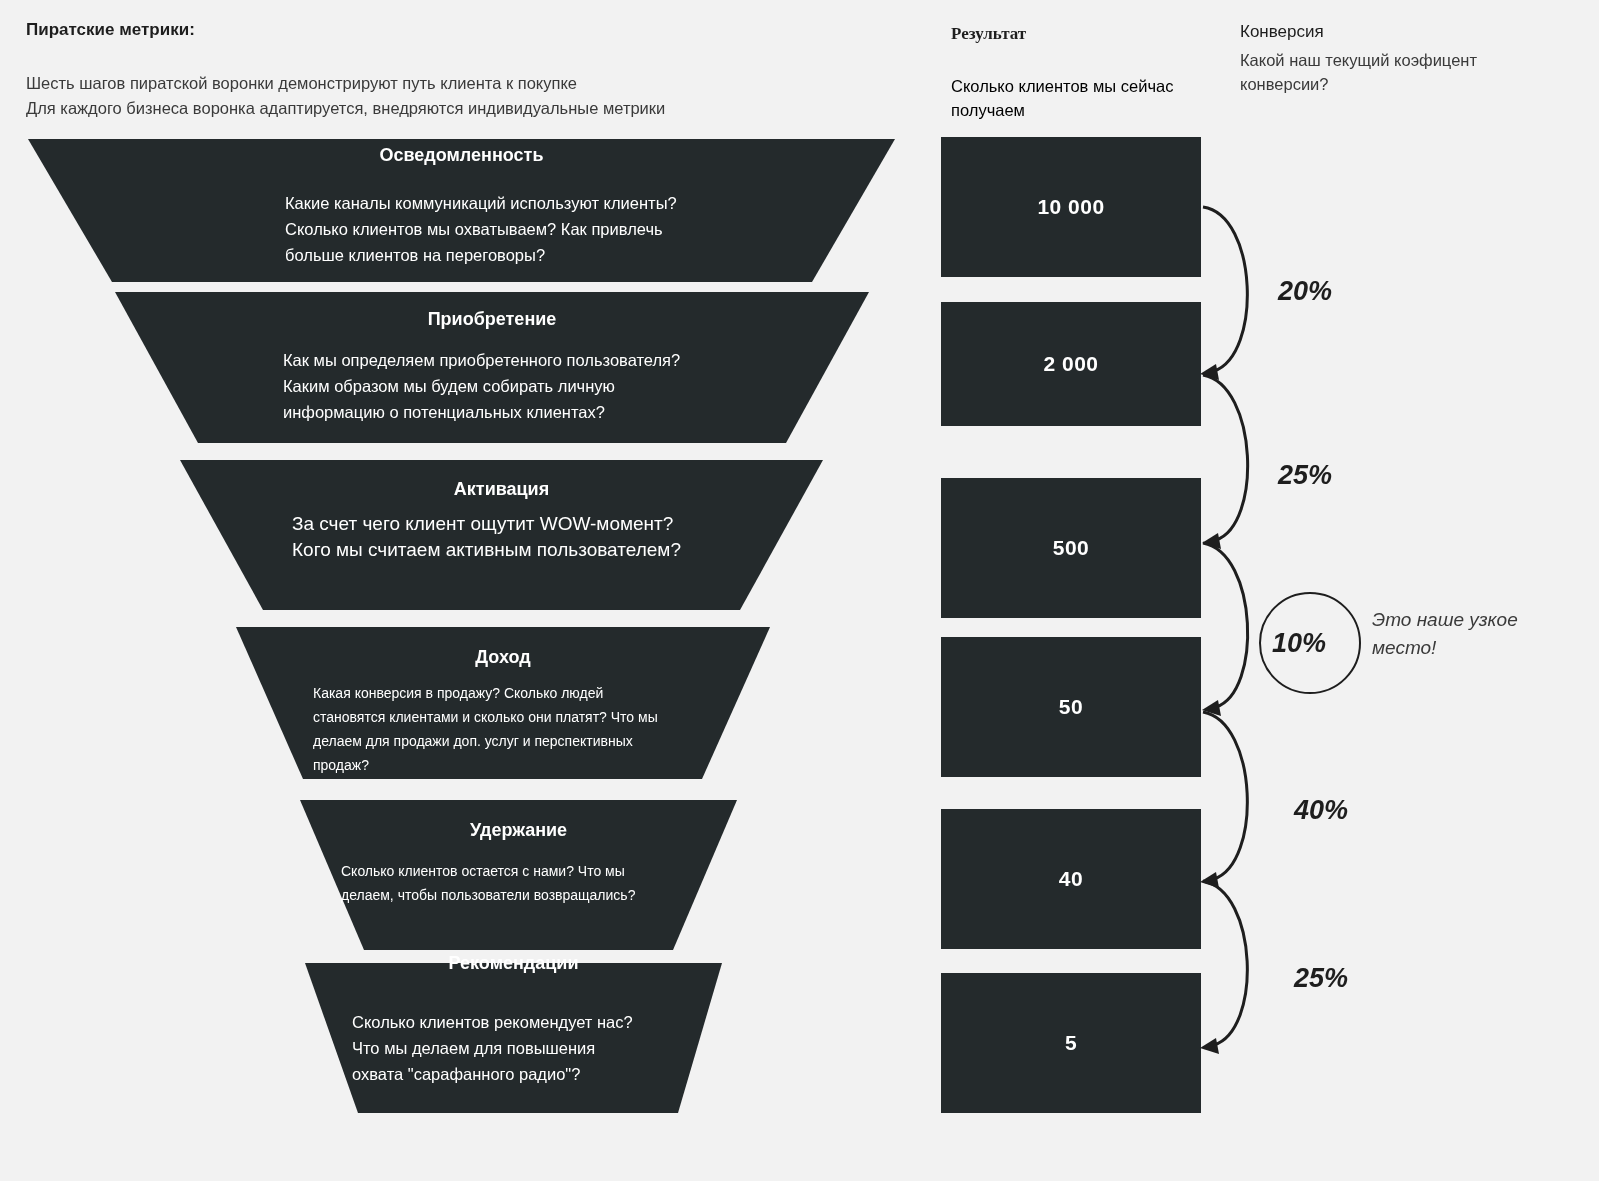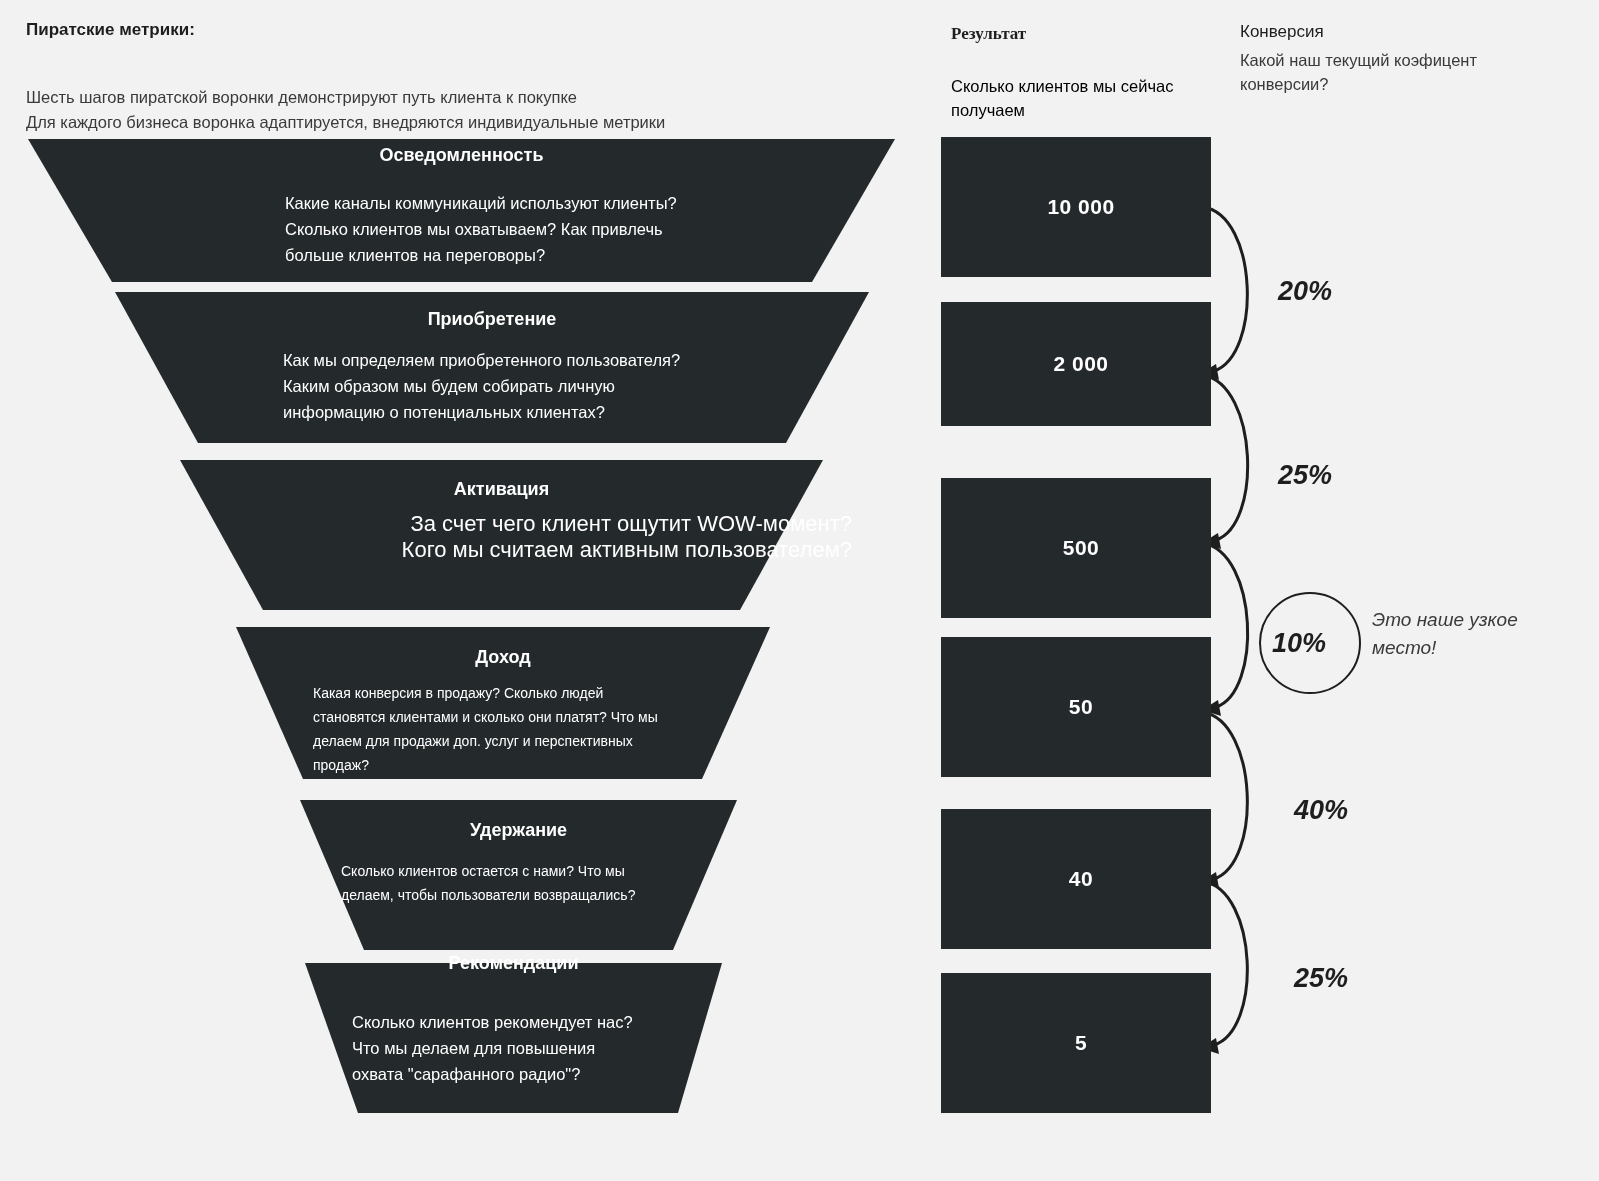--- a/index.html
+++ b/index.html
@@ -21,21 +21,21 @@
     position: absolute;
     left: 26px;
     top: 20px;
     font-size: 17px;
     font-weight: bold;
     color: #1e1e1e;
   }
   .hdr-sub {
     position: absolute;
     left: 26px;
-    top: 85px;
+    top: 71px;
     font-size: 16.5px;
     line-height: 25px;
     color: #3a3a3a;
     white-space: pre-line;
   }
   .col-result-title {
     position: absolute;
     left: 951px;
     top: 24px;
     font-size: 17px;
@@ -98,21 +98,20 @@
     left: 941px;
     width: 260px;
     background: #242a2c;
     color: #ffffff;
     display: flex;
     align-items: center;
     justify-content: center;
     font-size: 21px;
     font-weight: bold;
     letter-spacing: .5px;
-    padding-left: 10px;
   }
 
   
   .conv-label {
     position: absolute;
     font-size: 27px;
     font-weight: bold;
     font-style: italic;
     color: #1e1e1e;
   }
@@ -179,21 +178,21 @@
 <div class="stage-body" style="top:190px; left:285px; width:620px; font-size:16.5px; line-height:26px;">Какие каналы коммуникаций используют клиенты?
 Сколько клиентов мы охватываем? Как привлечь
 больше клиентов на переговоры?</div>
 
 <div class="stage-title" style="top:309px; left:115px; width:754px; font-size:18px;">Приобретение</div>
 <div class="stage-body" style="top:347px; left:283px; width:620px; font-size:16.5px; line-height:26px;">Как мы определяем приобретенного пользователя?
 Каким образом мы будем собирать личную
 информацию о потенциальных клиентах?</div>
 
 <div class="stage-title" style="top:479px; left:180px; width:643px; font-size:18px;">Активация</div>
-<div class="stage-body" style="top:511px; left:292px; width:560px; font-size:22px; line-height:26px;text-align:right;">За счет чего клиент ощутит WOW-момент?
+<div class="stage-body" style="top:511px; left:292px; width:560px; font-size:19px; line-height:26px;">За счет чего клиент ощутит WOW-момент?
 Кого мы считаем активным пользователем?</div>
 
 <div class="stage-title" style="top:647px; left:236px; width:534px; font-size:18px;">Доход</div>
 <div class="stage-body" style="top:681px; left:313px; width:400px; font-size:14px; line-height:24px;">Какая конверсия в продажу? Сколько людей
 становятся клиентами и сколько они платят? Что мы
 делаем для продажи доп. услуг и перспективных
 продаж?</div>
 
 <div class="stage-title" style="top:820px; left:300px; width:437px; font-size:18px;">Удержание</div>
 <div class="stage-body" style="top:859px; left:341px; width:360px; font-size:14px; line-height:24px;">Сколько клиентов остается с нами? Что мы

